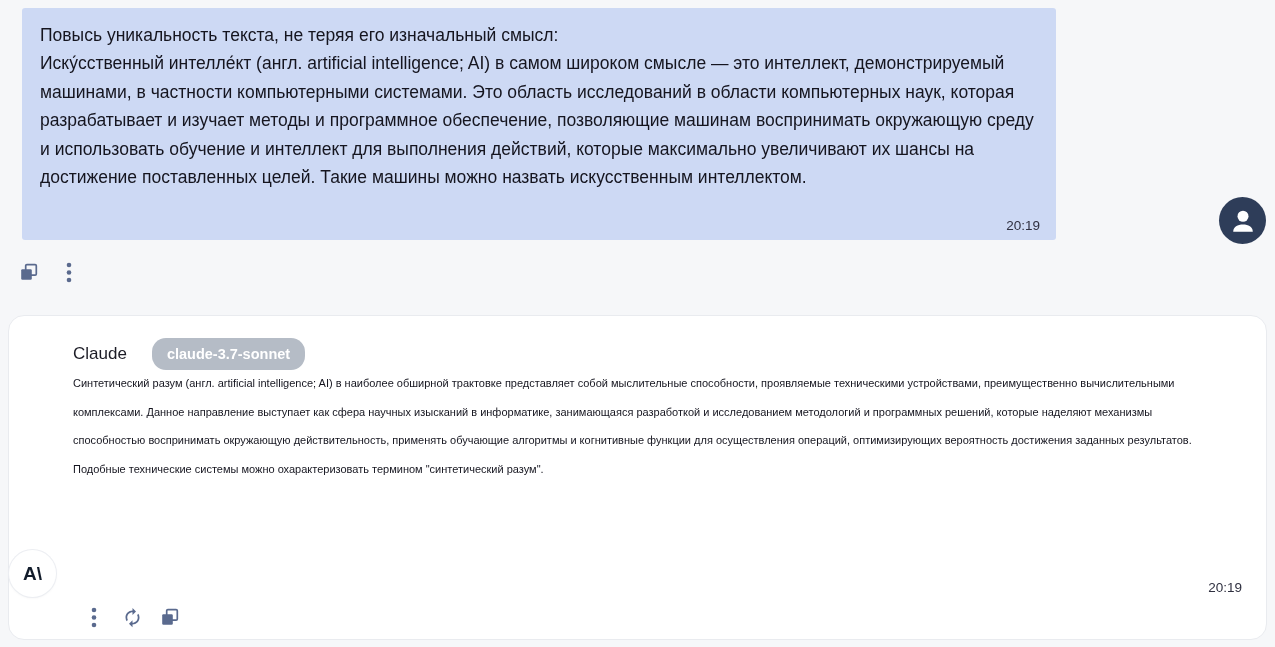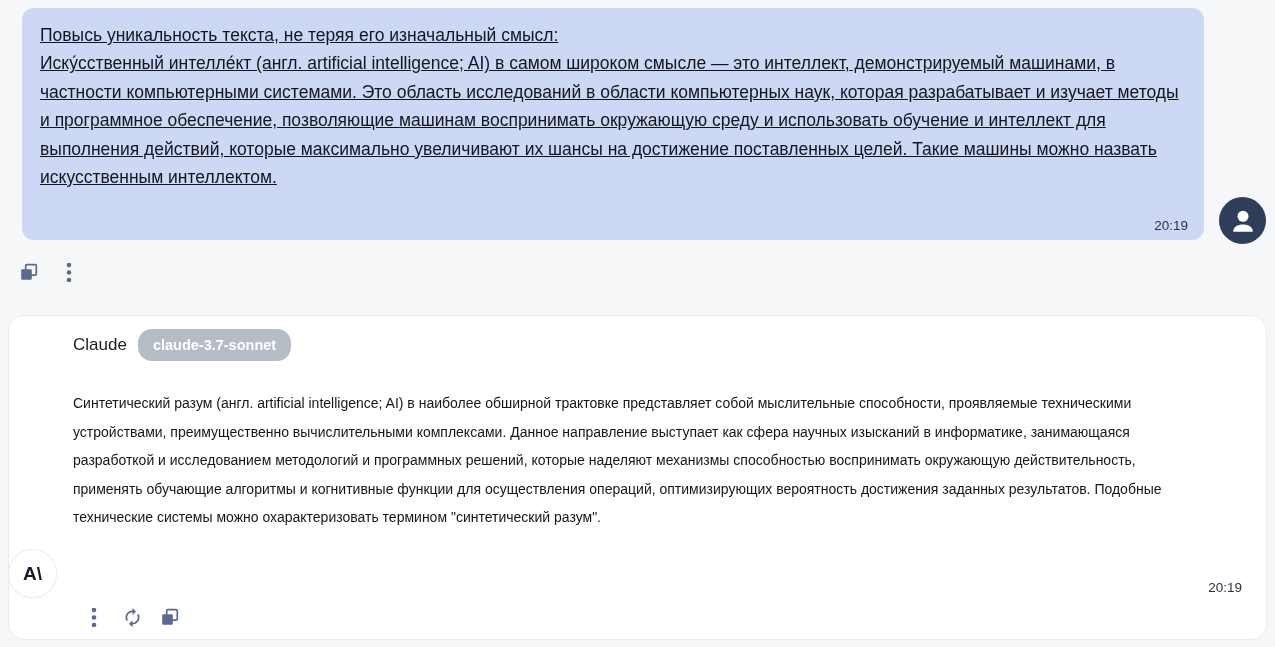--- a/index.html
+++ b/index.html
@@ -18,25 +18,24 @@
   body{
     background:var(--page-bg);
     font-family:"Liberation Sans","DejaVu Sans",sans-serif;
     color:var(--text-main);
     position:relative;
   }
   .page{position:absolute;inset:0;}
 
   
   .user-bubble{
-    position:absolute;left:22px;top:8px;width:1182px;height:232px;
+    position:absolute;left:22px;top:8px;width:1034px;height:232px;
     background:var(--user-bubble-bg);
-    border-radius:12px;
+    border-radius:3px;
     padding:13px 18px 26px 18px;
-    text-decoration:underline;
   }
   .user-text{
     font-size:17.5px;line-height:28.4px;color:var(--text-main);
     white-space:pre-line;
   }
   .bubble-time{
     position:absolute;right:16px;bottom:7px;
     font-size:13.5px;color:var(--timestamp);
   }
   .user-avatar{
@@ -59,32 +58,32 @@
   .icon-btn svg{display:block;}
 
   
   .assistant-card{
     position:absolute;left:8px;top:315px;width:1259px;height:325px;
     background:var(--card-bg);
     border:1px solid var(--card-border);
     border-radius:16px;
   }
   .assistant-header{
-    position:absolute;left:64px;top:13px;
-    display:flex;align-items:center;gap:11px;
+    position:absolute;left:64px;top:22px;
+    display:flex;align-items:center;gap:25px;
   }
   .sender-name{font-size:17px;color:#1c1c26;}
   .model-badge{
     background:var(--badge-bg);color:#ffffff;
     font-size:14.5px;font-weight:bold;
     padding:7px 15px;border-radius:14px;line-height:18px;
   }
   .assistant-text{
     position:absolute;left:64px;top:53px;width:1130px;
-    font-size:14px;line-height:28.6px;color:var(--text-main);margin-top:20px;
+    font-size:11px;line-height:28.6px;color:var(--text-main);
   }
   .card-time{
     position:absolute;right:24px;top:264px;
     font-size:13.5px;color:var(--timestamp);
   }
   .assistant-actions{
     position:absolute;left:72px;top:288px;
     display:flex;align-items:center;gap:12px;
   }
   .ai-avatar{

